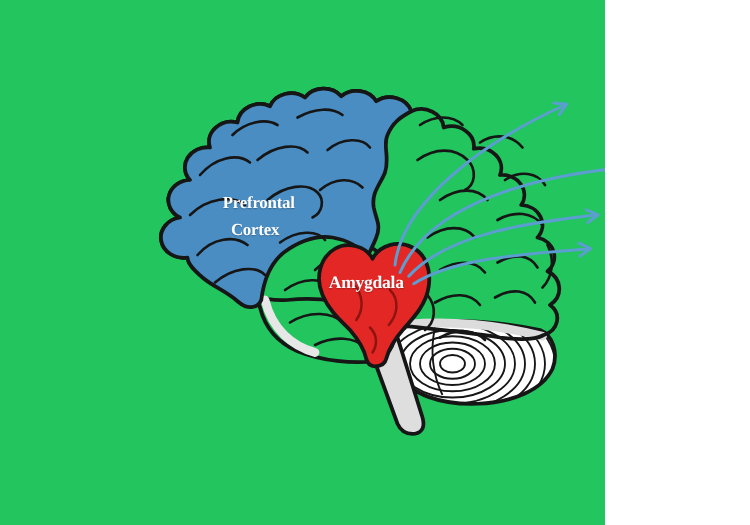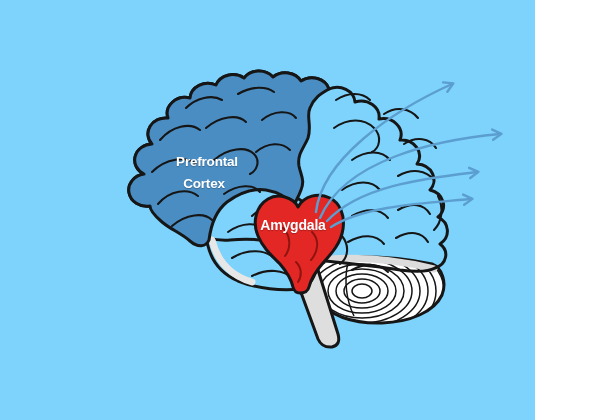--- a/index.html
+++ b/index.html
@@ -1,17 +1,17 @@
 <!DOCTYPE html>
 <html><head>
 <meta charset="utf-8">
 <style>
   html,body{margin:0;padding:0;background:#ffffff;}
-  .stage{width:535px;height:420px;position:relative;background:#7dd3fc;overflow:hidden;
-         font-family:Liberation Sans, sans-serif;}
+  .stage{width:484px;height:420px;position:relative;background:#22c55e;overflow:hidden;
+         font-family:Liberation Serif, serif;}
   svg{display:block;}
   .outline{fill:none;stroke:#161616;stroke-width:3;stroke-linecap:round;stroke-linejoin:round;}
   .gyrus{fill:none;stroke:#161616;stroke-width:2.1;stroke-linecap:round;}
   .gyrus-red{fill:none;stroke:#8e1410;stroke-width:2;stroke-linecap:round;}
   .stripe{fill:none;stroke:#161616;stroke-width:1.5;}
   .shadow{fill:none;stroke:#dcdcdc;stroke-width:7;stroke-linecap:round;}
   .arrow{fill:none;stroke-width:2.4;stroke-linecap:round;}
   .lbl{font-weight:700;text-anchor:middle;letter-spacing:-0.2px;
        text-shadow:0 1px 1px rgba(0,0,0,0.25);}
   .lbl-pfc{font-size:13.5px;}

